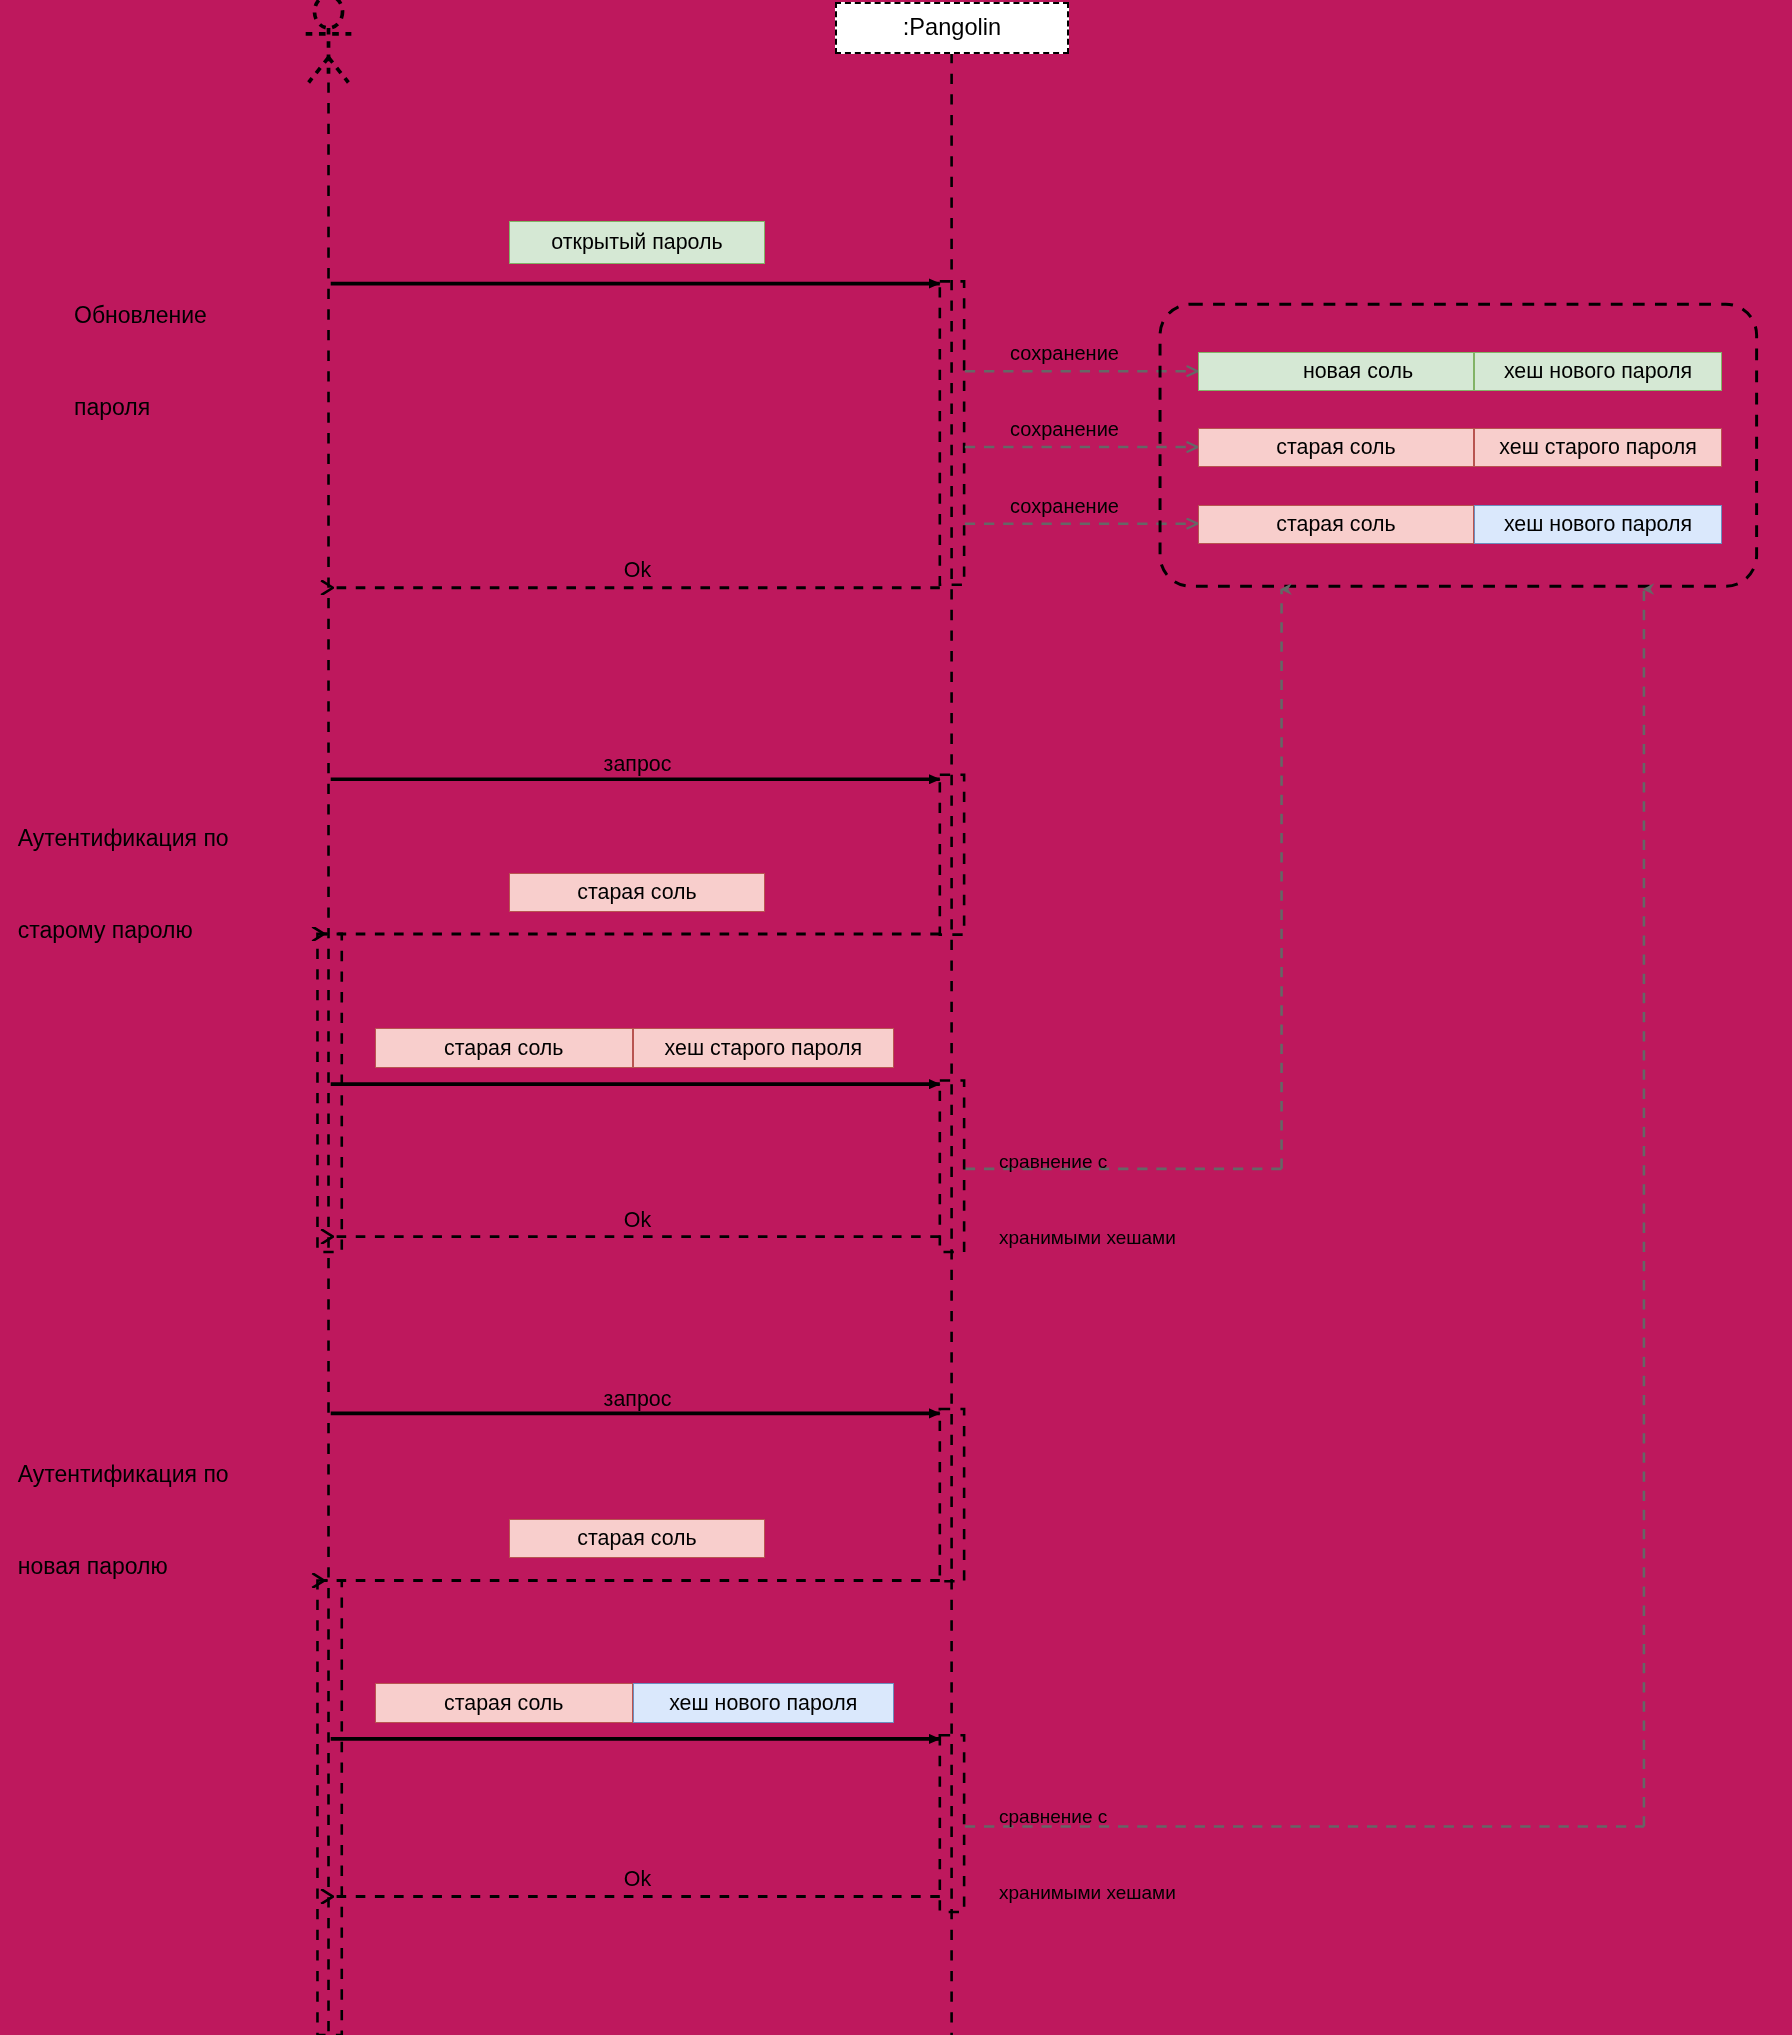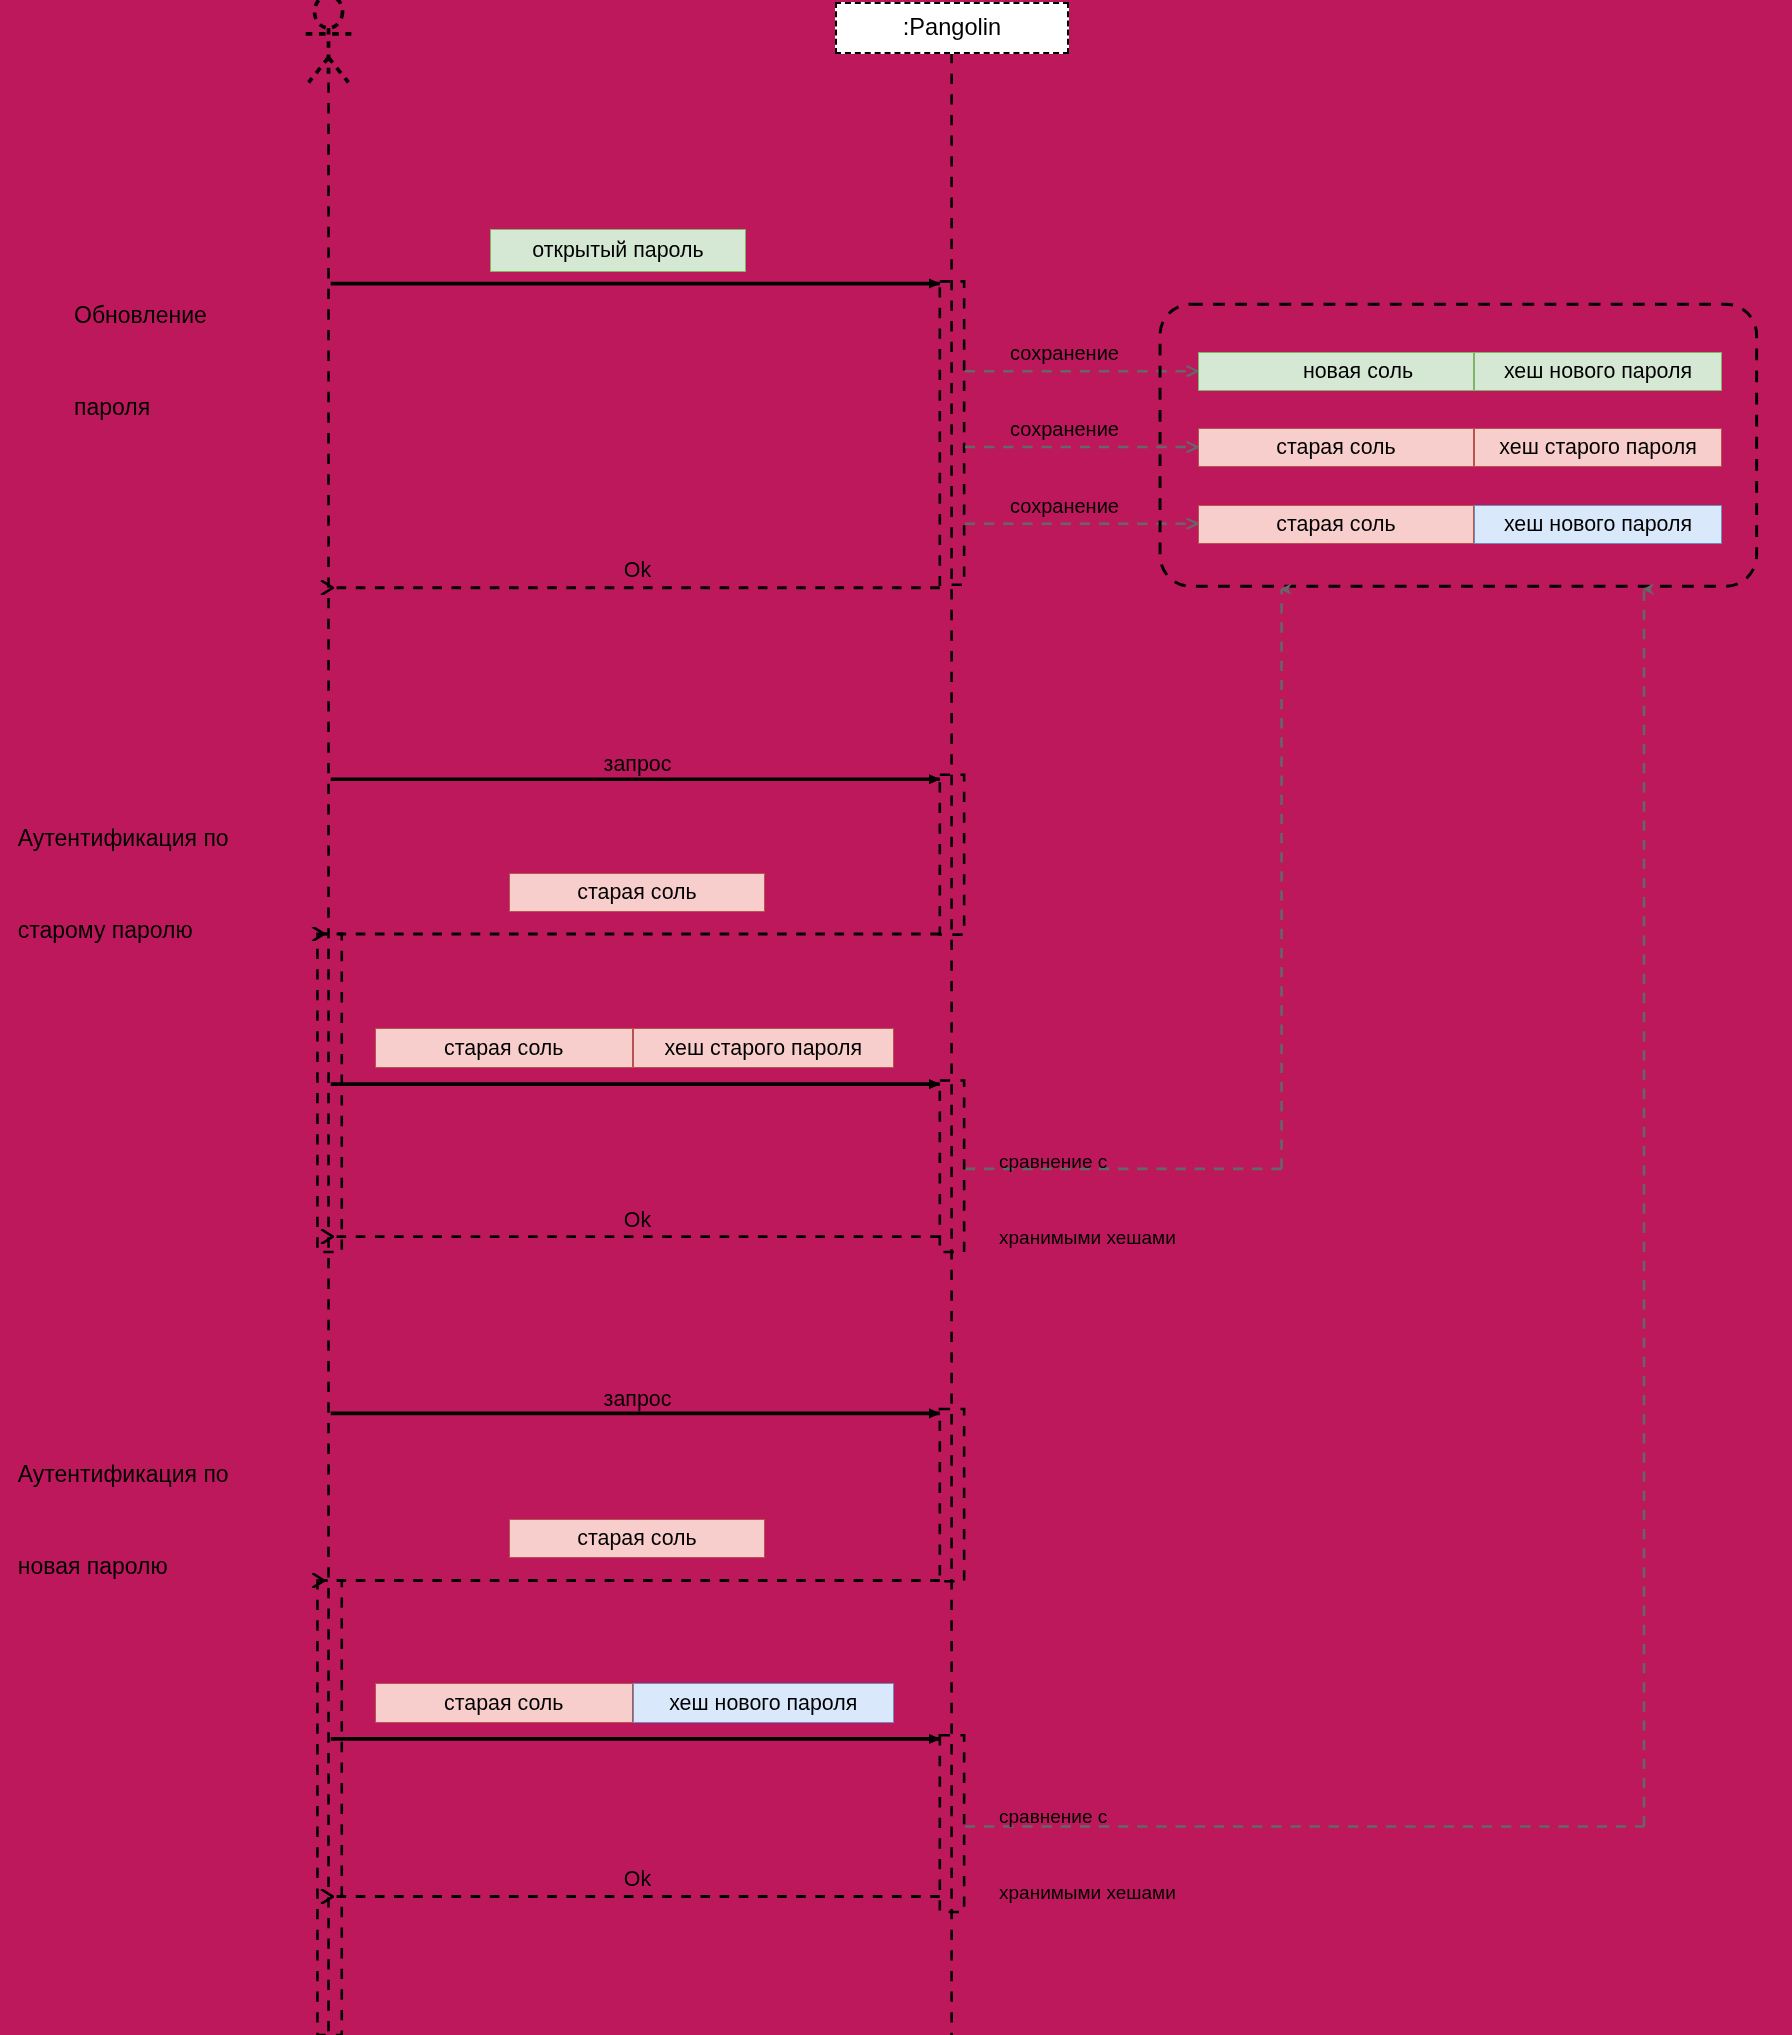--- a/index.html
+++ b/index.html
@@ -194,21 +194,21 @@
   <div class="txt stage-label" style="left:17.7px; top:762px; width:295px;">
     <div>Аутентификация по</div>
     <div>старому паролю</div>
   </div>
 
   <div class="txt stage-label" style="left:17.7px; top:1398px; width:295px;">
     <div>Аутентификация по</div>
     <div>новая паролю</div>
   </div>
 
-  <div class="databox" style="left:490px; top:221px; width:256px; height:43px;margin-top:8px;">
+  <div class="databox" style="left:509px; top:221px; width:256px; height:43px;">
     <div class="cell green" style="width:100%;">открытый пароль</div>
   </div>
 
   <div class="databox" style="left:1198px; top:352px; width:524px; height:39px;">
     <div class="cell green join-left" style="width:276px;padding-left:44px;">новая соль</div>
     <div class="cell green join-right" style="width:248px;">хеш нового пароля</div>
   </div>
 
   <div class="databox" style="left:1198px; top:428px; width:524px; height:39px;">
     <div class="cell red join-left" style="width:276px;">старая соль</div>

